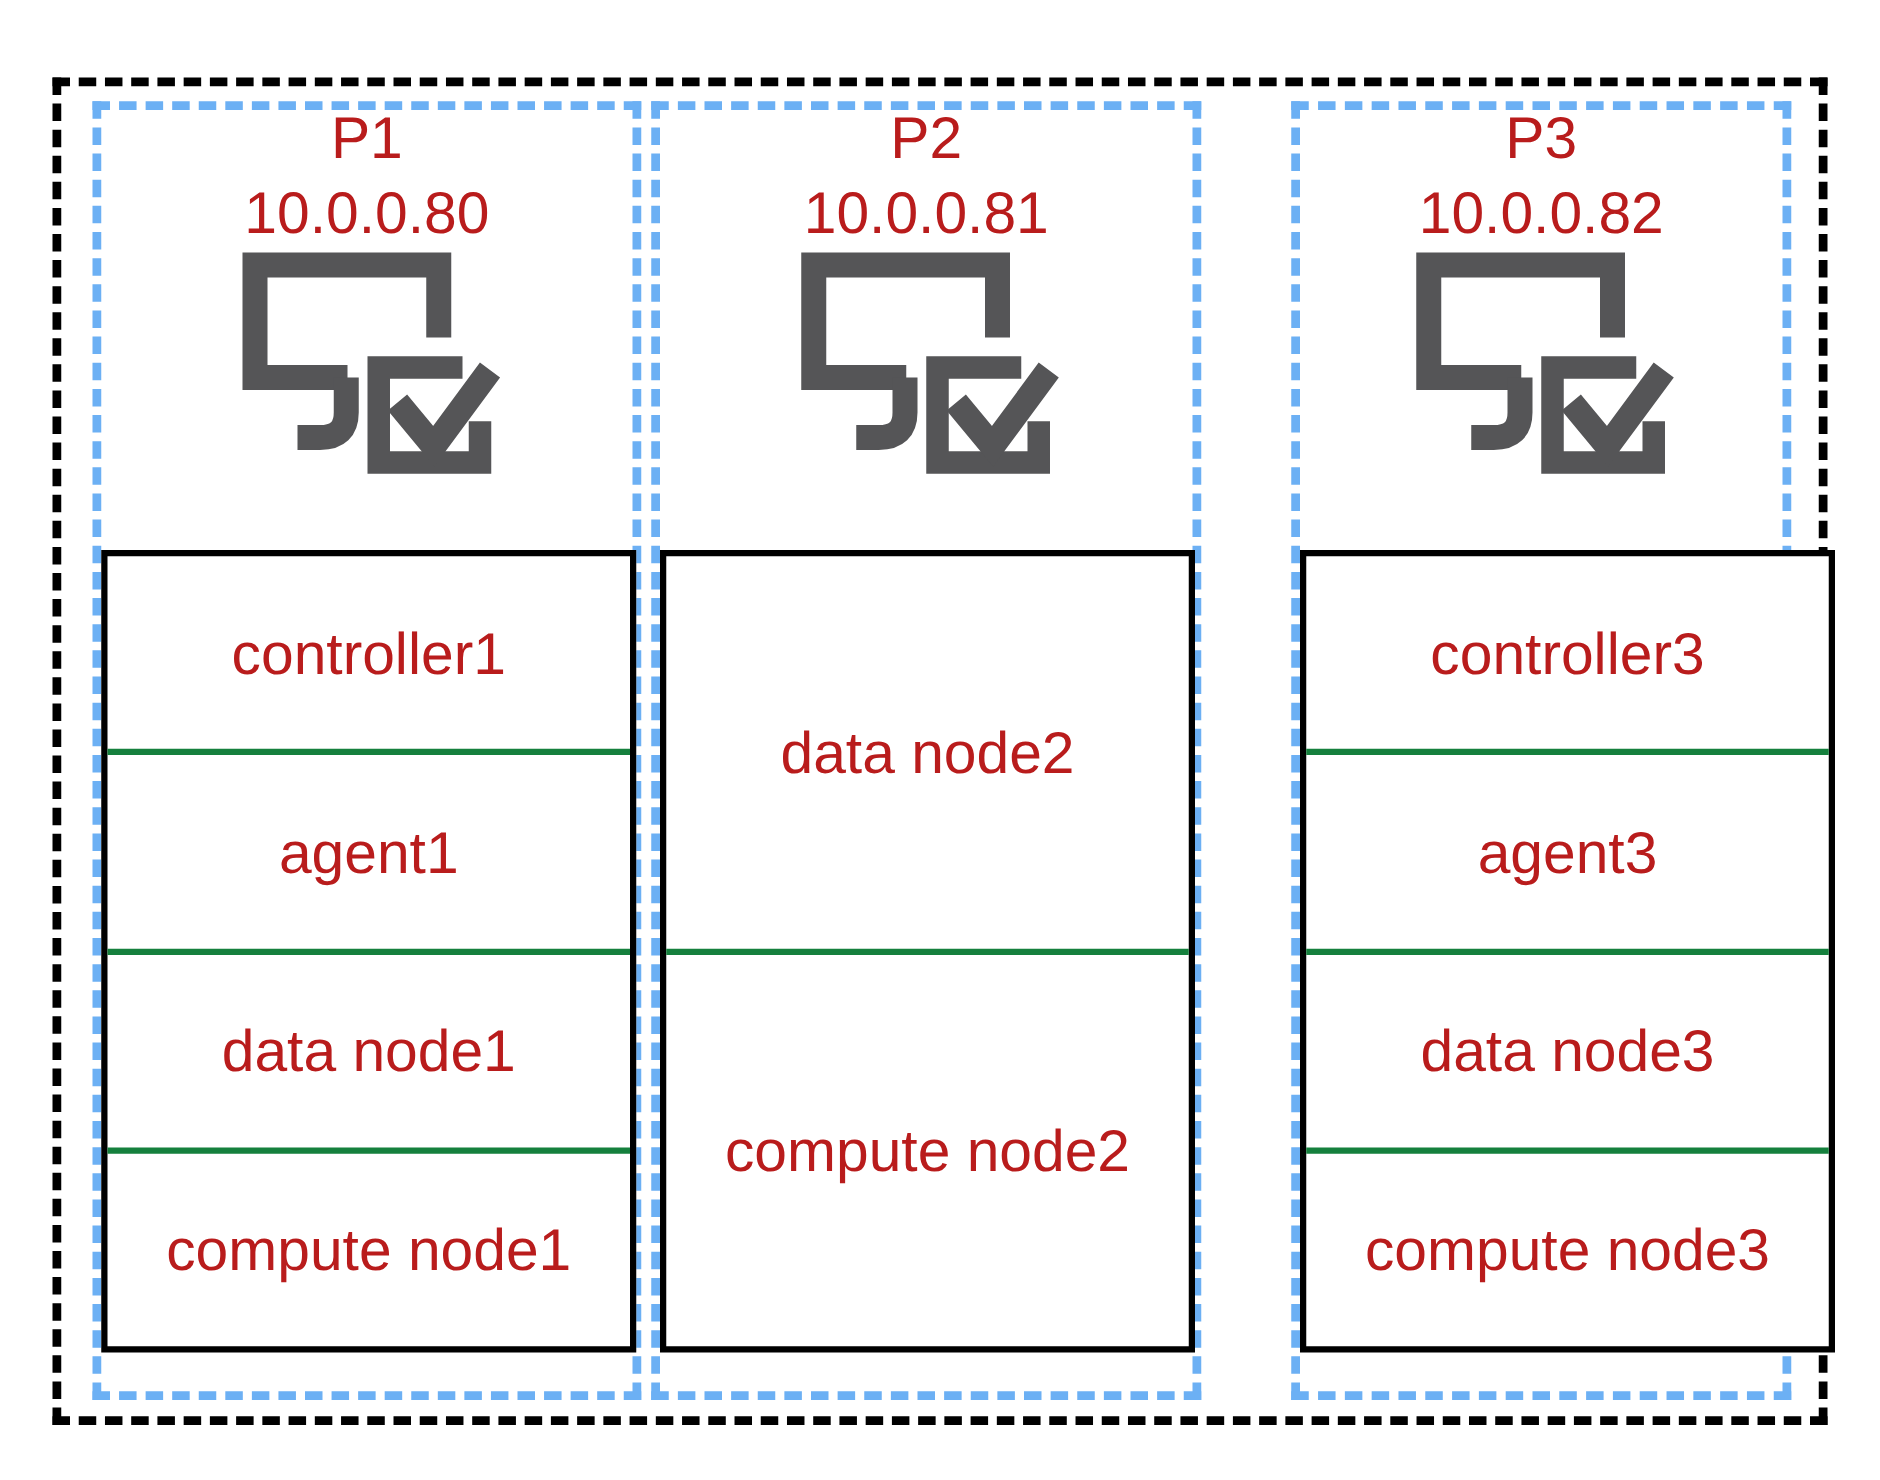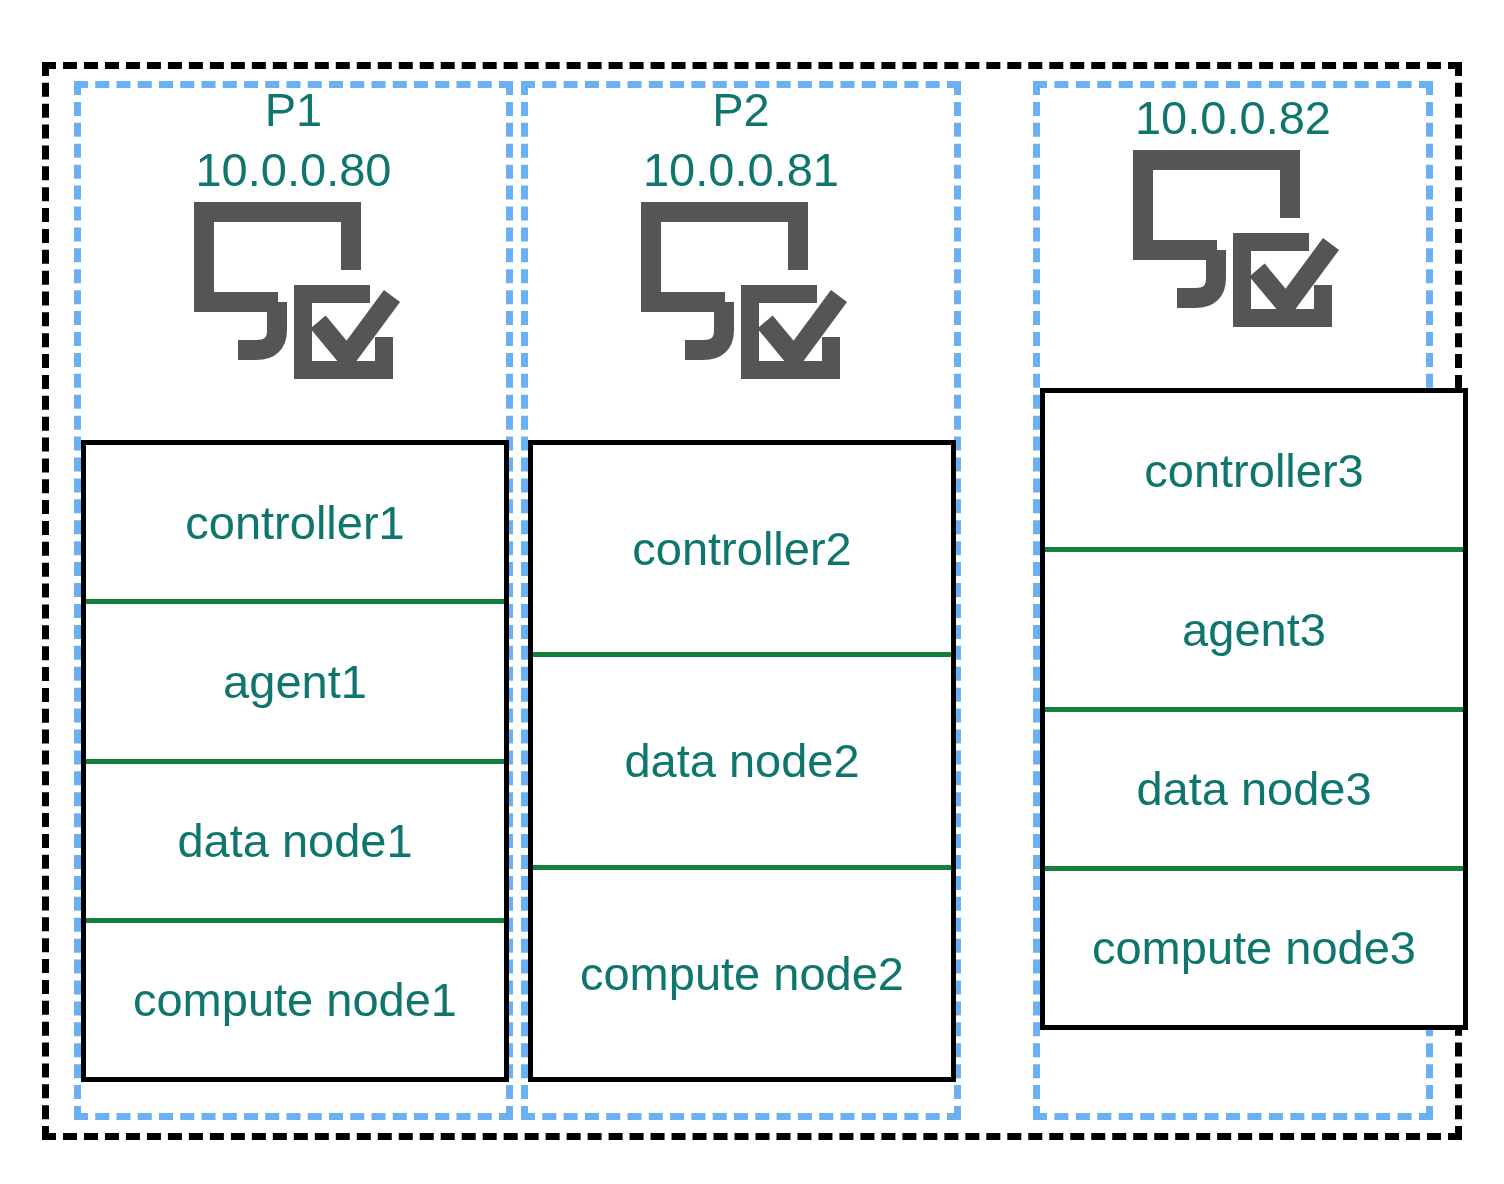--- a/index.html
+++ b/index.html
@@ -2,21 +2,21 @@
 <html><head>
 <meta charset="utf-8">
 <style>
   html, body { margin: 0; padding: 0; background: #ffffff; }
   .canvas {
     position: relative;
     width: 1504px;
     height: 1184px;
     background: #ffffff;
     font-family: "Liberation Sans", sans-serif;
-    color: #0f766e;
+    color: #b91c1c;
   }
   .outer-boundary {
     position: absolute;
     left: 42px;
     top: 62px;
     width: 1420px;
     height: 1078px;
     border: 7px dashed #000000;
     box-sizing: border-box;
   }
@@ -93,27 +93,27 @@
   <div class="host host-p2">
     <div class="host-name">P2</div>
     <div class="host-ip">10.0.0.81</div>
     <svg class="host-icon" width="200" height="180" viewBox="0 0 200 180" fill="none" stroke="currentColor">
       <path d="M 157 70 V 12 H 10 V 102 H 84" stroke-width="20"></path>
       <path d="M 83 102 V 130 Q 83 150 62 150 H 44" stroke-width="20"></path>
       <path d="M 176 94 H 109 V 170 H 190 V 137" stroke-width="18"></path>
       <path d="M 124 122 L 153 157 L 198 96" stroke-width="20"></path>
     </svg>
     <div class="stack">
-      <div class="component">controller2</div>
       <div class="component">data node2</div>
       <div class="component">compute node2</div>
     </div>
   </div>
 
   <div class="host host-p3">
+    <div class="host-name">P3</div>
     <div class="host-ip">10.0.0.82</div>
     <svg class="host-icon" width="200" height="180" viewBox="0 0 200 180" fill="none" stroke="currentColor">
       <path d="M 157 70 V 12 H 10 V 102 H 84" stroke-width="20"></path>
       <path d="M 83 102 V 130 Q 83 150 62 150 H 44" stroke-width="20"></path>
       <path d="M 176 94 H 109 V 170 H 190 V 137" stroke-width="18"></path>
       <path d="M 124 122 L 153 157 L 198 96" stroke-width="20"></path>
     </svg>
     <div class="stack">
       <div class="component">controller3</div>
       <div class="component">agent3</div>

